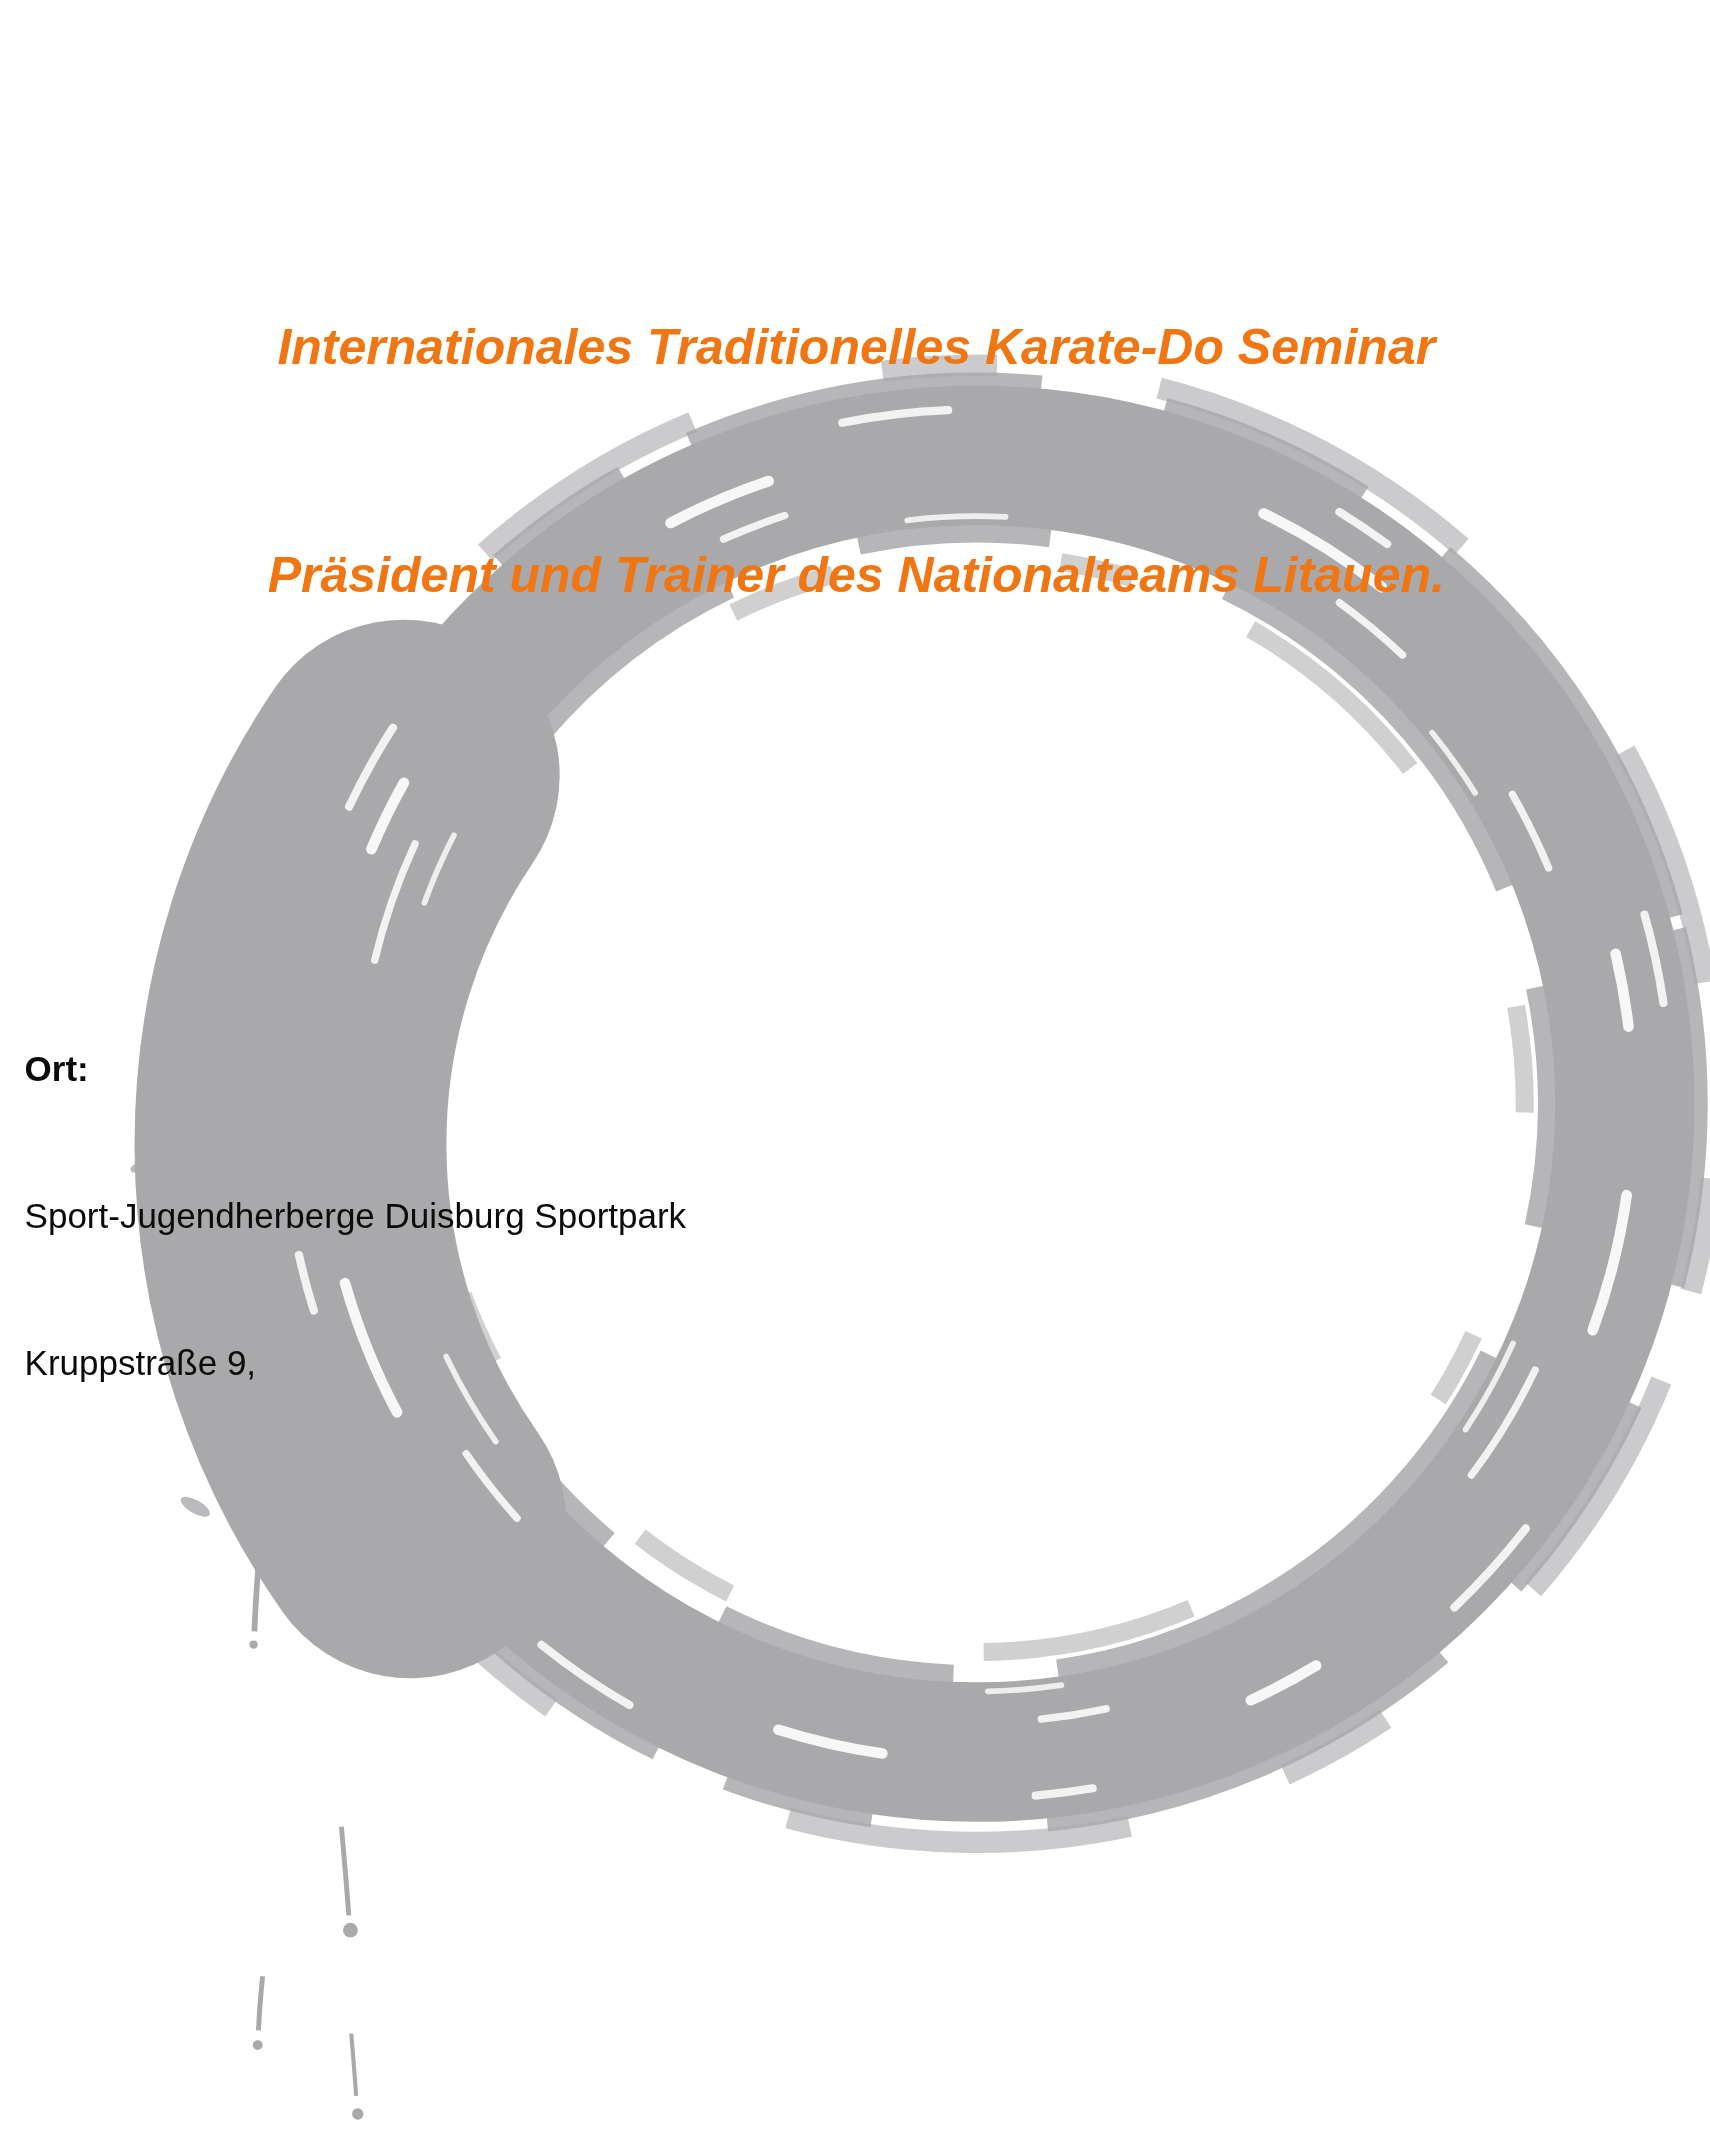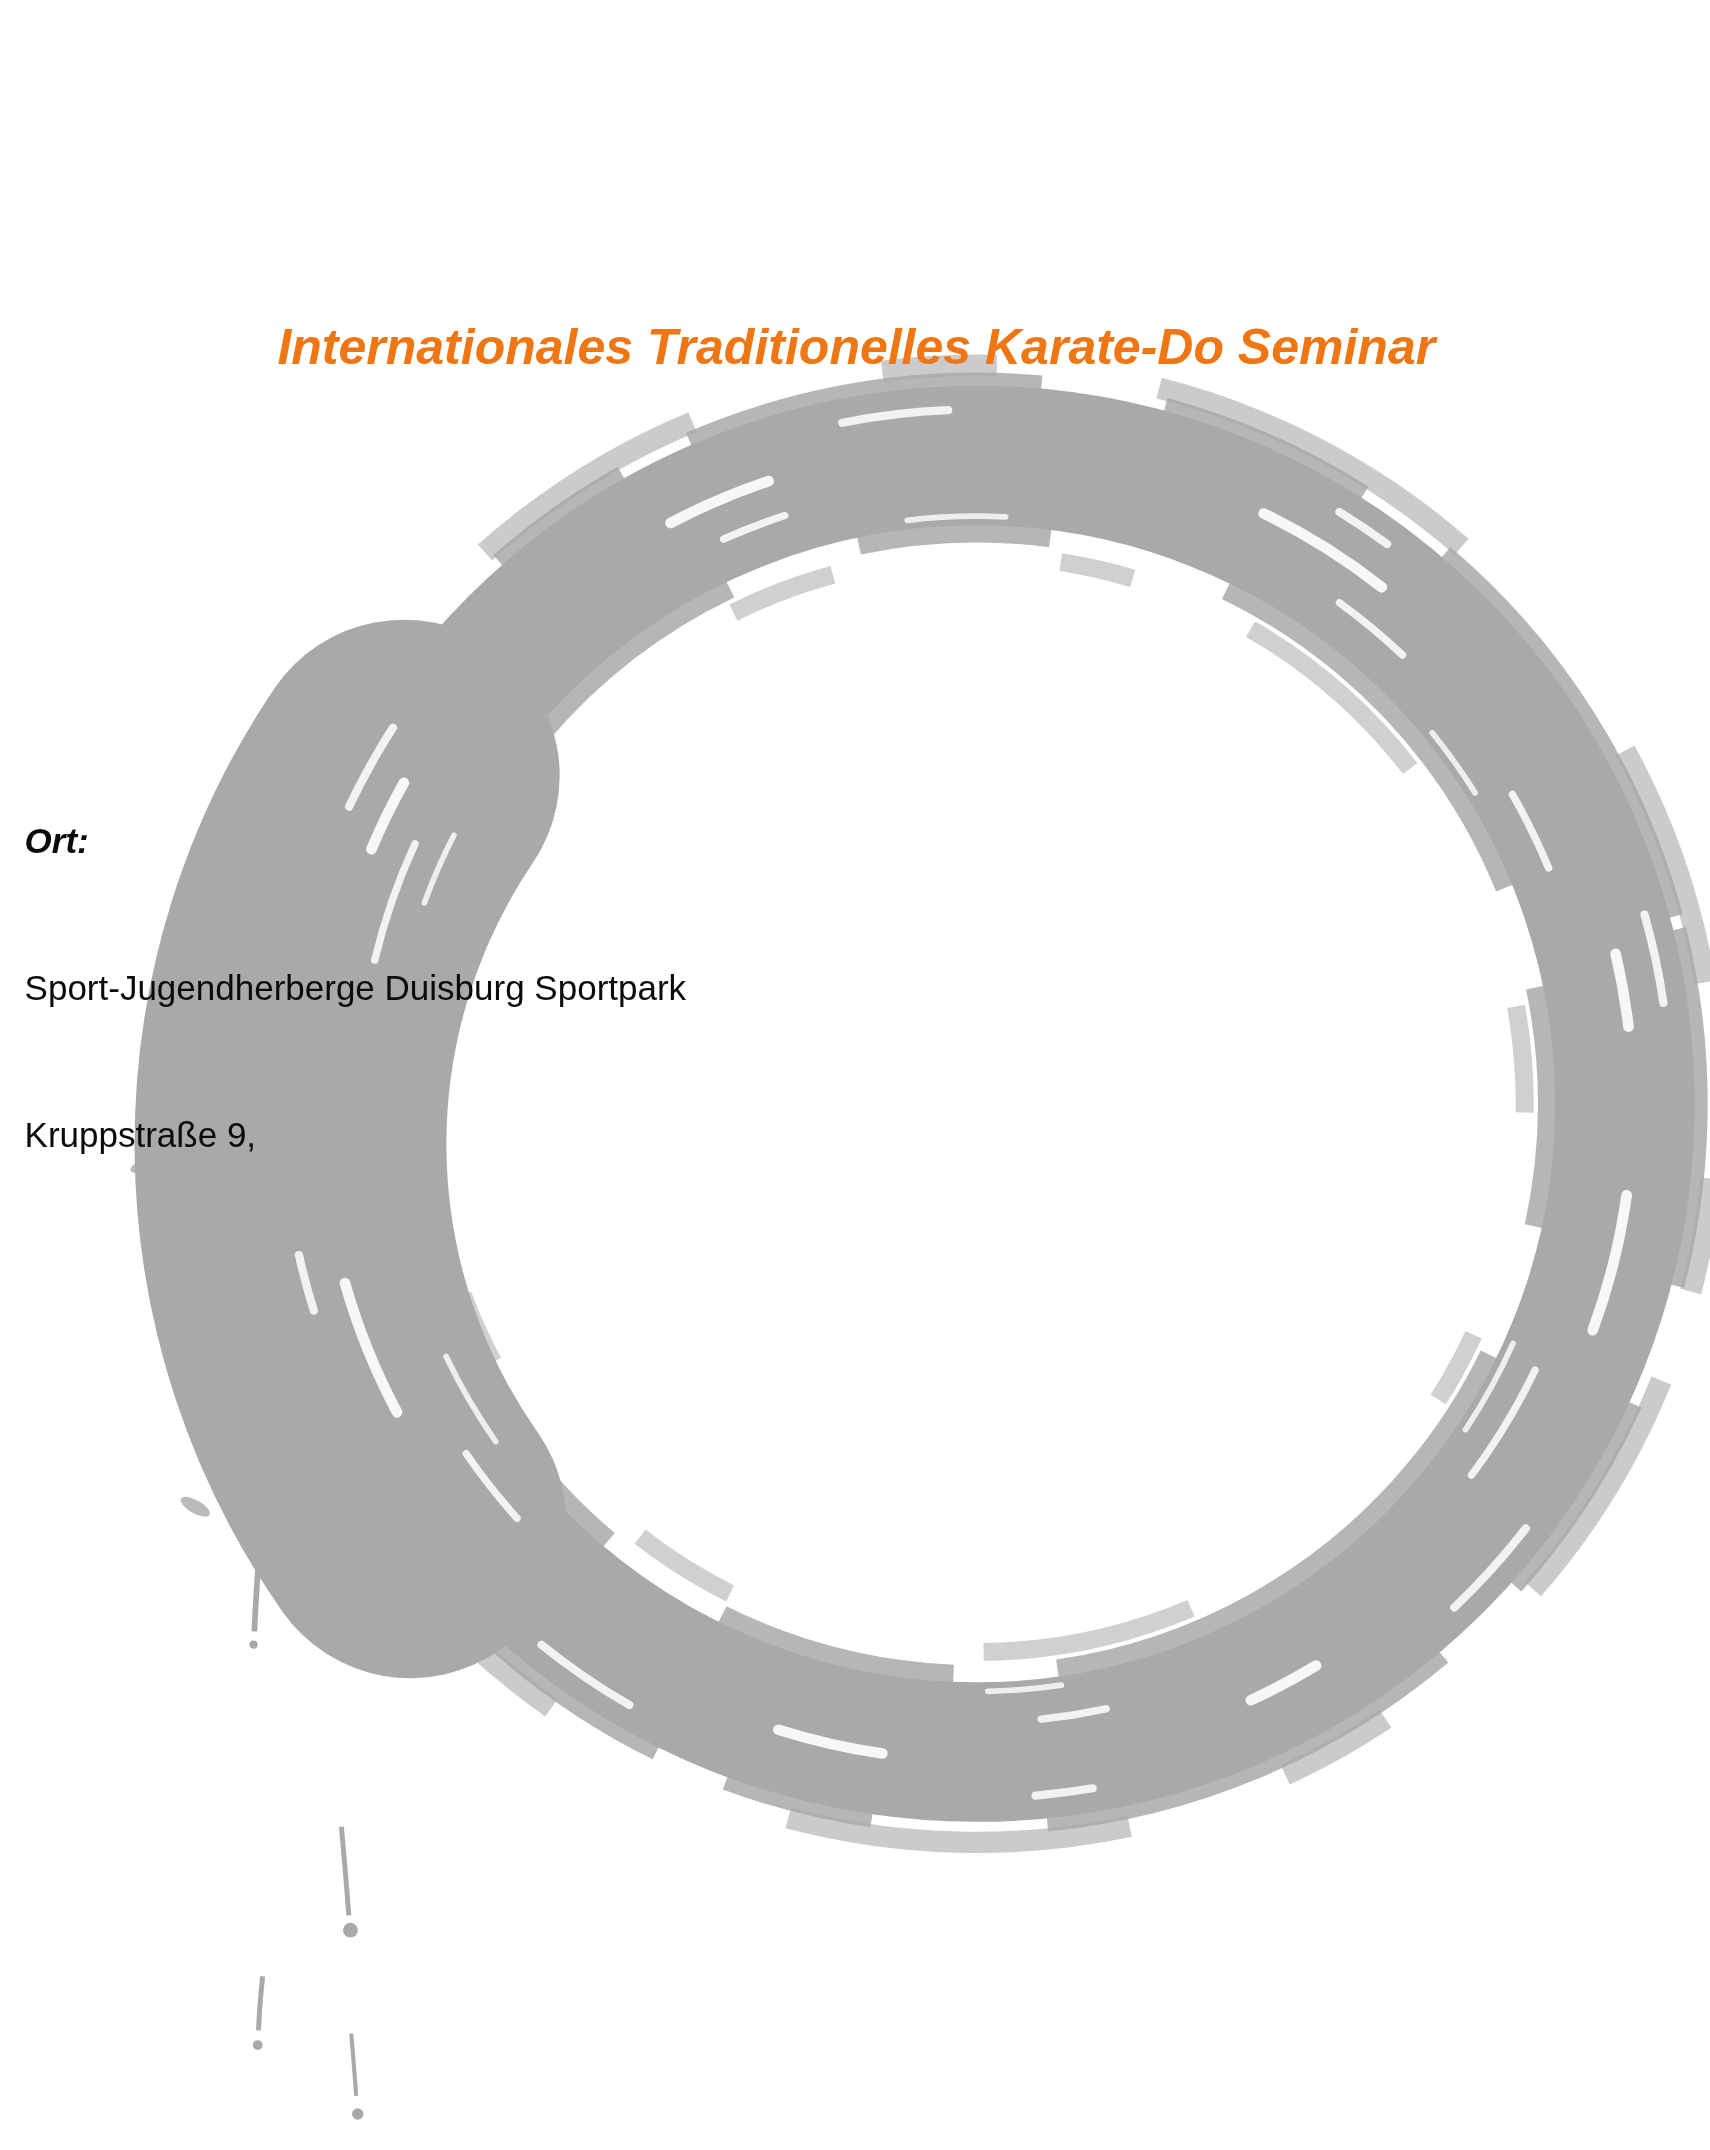--- a/index.html
+++ b/index.html
@@ -24,21 +24,21 @@
   }
   .title {
     text-align: center;
     font-size: 50px;
     line-height: 76px;
     font-weight: 700;
     font-style: italic;
   }
   section { margin-top: 43px; }
   #sec-ort { margin-top: 34px; }
-  .bi { font-weight: 700; font-style: italic; }
+  .bi { font-weight: 700; }
 </style>
 </head>
 <body>
 
 <div class="page" style="background: rgb(255, 255, 255);">
 
   <svg class="enso" viewBox="0 0 2085 2621" width="1711" height="2151" aria-hidden="true">
     <g class="enso-stroke" fill="none" stroke="#a9a9ac">
       <circle cx="1190" cy="1345" r="790" stroke-width="170"></circle>
       <circle cx="1190" cy="1345" r="862" stroke-width="58" stroke-dasharray="430 150 260 120 520 210 180 90" transform="rotate(-14 1190 1345)" opacity="0.85"></circle>
@@ -65,20 +65,21 @@
       <ellipse cx="208" cy="1306" rx="26" ry="10" transform="rotate(-28 208 1306)" opacity="0.8" stroke="none"></ellipse>
       <ellipse cx="176" cy="1420" rx="18" ry="7" transform="rotate(-20 176 1420)" opacity="0.8" stroke="none"></ellipse>
       <ellipse cx="238" cy="1836" rx="20" ry="8" transform="rotate(30 238 1836)" opacity="0.8" stroke="none"></ellipse>
     </g>
   </svg>
 
   <div class="content" style="color: rgb(11, 11, 11);">
 
     <header class="title" style="color: rgb(239, 118, 19);">
       <div>Internationales Traditionelles Karate-Do Seminar</div>
+      <div>Präsident und Trainer des Nationalteams Litauen.</div>
     </header>
 
     <section id="sec-ort">
       <div class="bi">Ort:</div>
       <div>Sport-Jugendherberge Duisburg Sportpark</div>
       <div>Kruppstraße 9,</div>
       
       
     </section>
 

